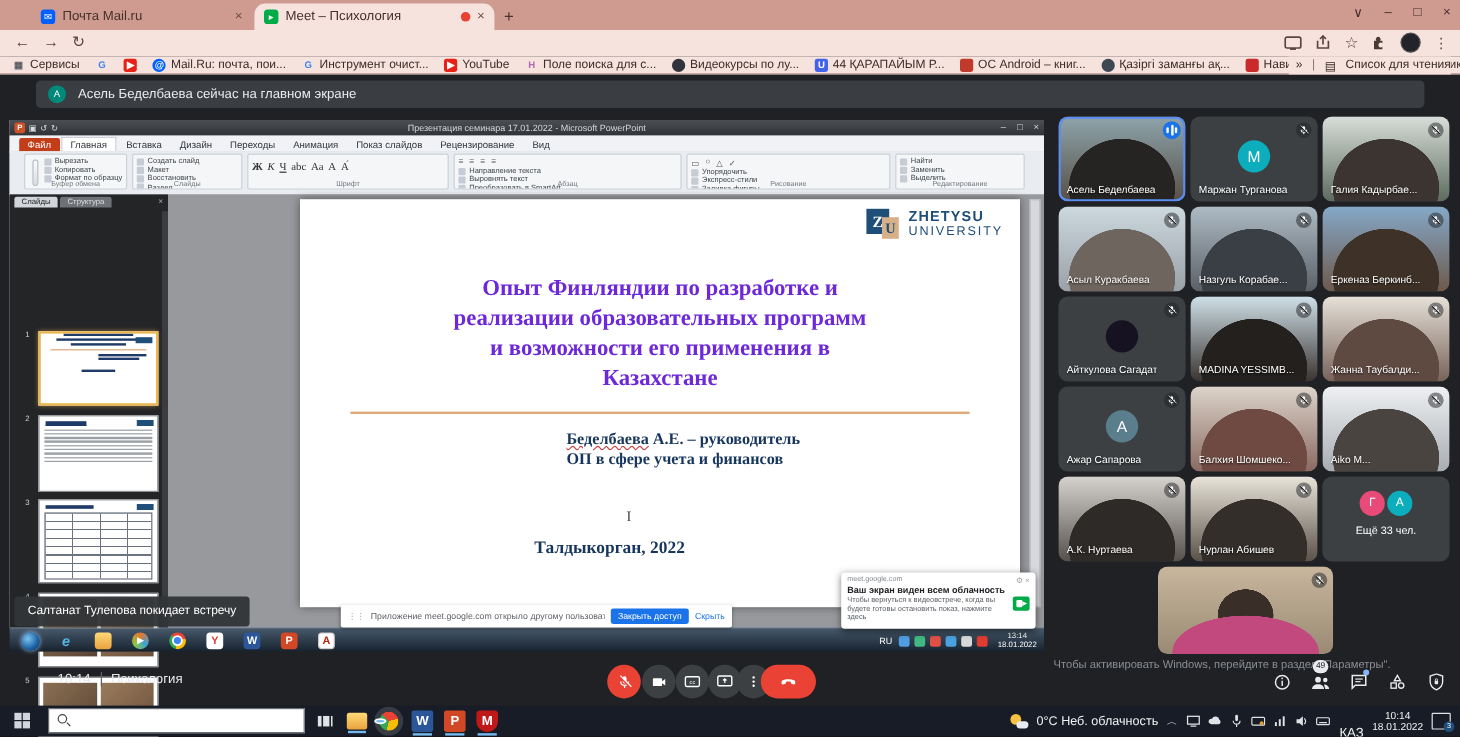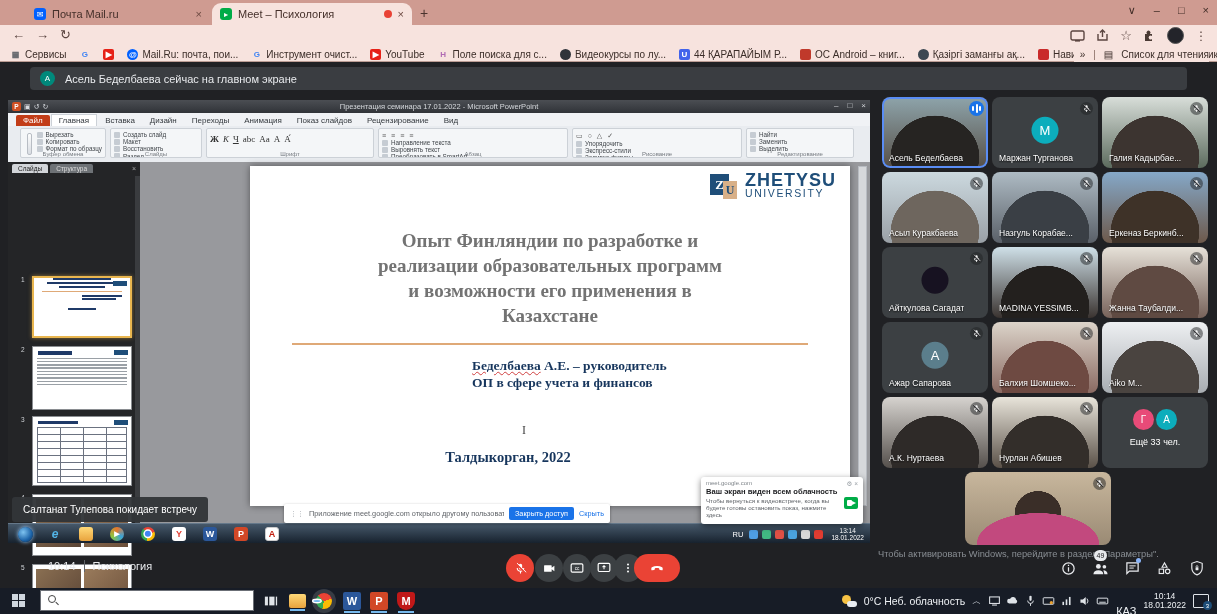--- a/index.html
+++ b/index.html
@@ -85,24 +85,24 @@
     border:1px solid #b8bcc2;box-sizing:border-box;}
   #slide-logo{position:absolute;right:14px;top:8px;display:flex;gap:5px;align-items:flex-start;}
   .zu{position:relative;width:30px;height:27px;}
   .zu .z{position:absolute;left:0;top:0;width:19px;height:21px;background:#1f4e79;color:#fff;
     font-size:13px;font-weight:bold;display:flex;align-items:center;justify-content:center;
     font-family:"Liberation Serif",serif;}
   .zu .u{position:absolute;left:13px;top:7px;width:14px;height:18px;background:#d8b088;color:#1f4e79;
     font-size:12px;font-weight:bold;display:flex;align-items:center;justify-content:center;
     font-family:"Liberation Serif",serif;}
   .logotext{color:#1f4e79;line-height:13px;}
-  .logotext .l1{font-size:18px;font-weight:bold;letter-spacing:1px;}
+  .logotext .l1{font-size:12px;font-weight:bold;letter-spacing:1px;}
   .logotext .l2{font-size:10.5px;letter-spacing:1.6px;}
   #slide-title{position:absolute;left:12px;right:12px;top:62px;text-align:center;
-    font-family:"Liberation Serif",serif;font-weight:bold;font-size:19px;line-height:25px;color:#737373;}
+    font-family:"Liberation Serif",serif;font-weight:bold;font-size:19px;line-height:25px;color:#6d28d9;}
   #slide-rule{position:absolute;left:42px;right:42px;top:177px;height:2px;background:#dfa977;}
   #slide-sub{position:absolute;left:222px;top:191px;width:370px;font-family:"Liberation Serif",serif;
     font-weight:bold;font-size:13.5px;line-height:17px;color:#17365d;}
   .squiggle{text-decoration:underline;text-decoration-style:wavy;text-decoration-color:#d04040;
     text-decoration-thickness:1px;}
   #slide-cursor{position:absolute;left:272px;top:257px;font-size:12px;color:#444;
     font-family:"Liberation Serif",serif;}
   #slide-city{position:absolute;left:0px;top:283px;width:516px;text-align:center;
     font-family:"Liberation Serif",serif;font-weight:bold;font-size:14.5px;color:#17365d;}
   

